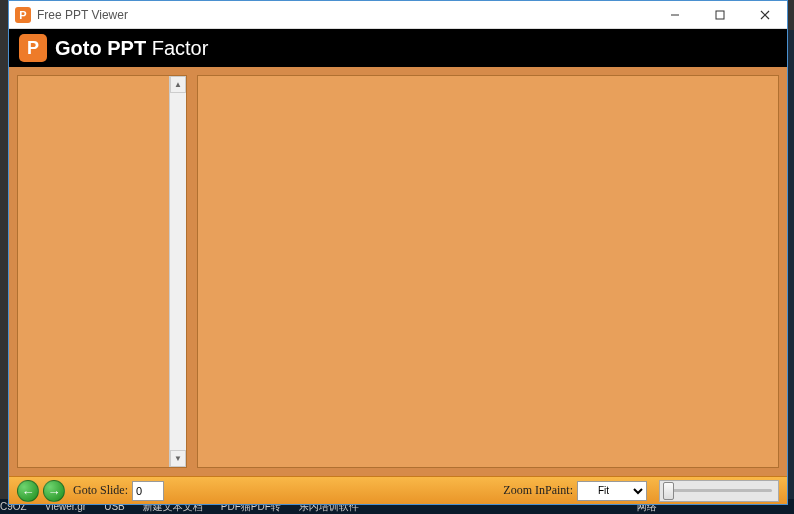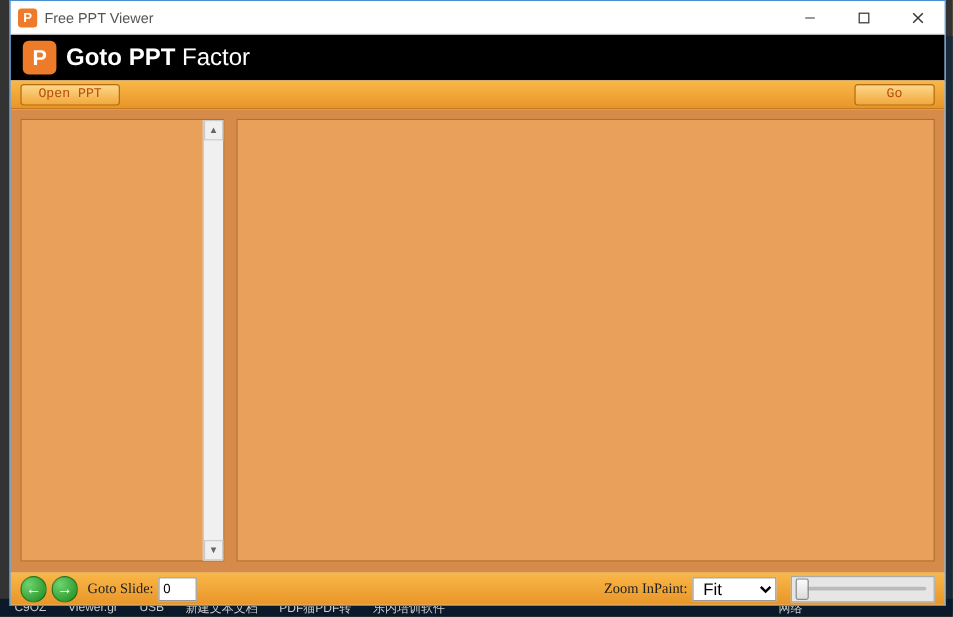--- a/index.html
+++ b/index.html
@@ -30,27 +30,27 @@
   .vscroll-track { flex: 1; }
   .mainview { flex: 1; background: #e8a05b; border: 1px solid #b07030; }
   
   .footer { height: 28px; background: linear-gradient(#f9b848, #e99528); display: flex; align-items: center; padding: 0 8px; gap: 4px; border-top: 1px solid #c77a1c; }
   .navbtn { width: 22px; height: 22px; border-radius: 50%; display: flex; align-items: center; justify-content: center; cursor: pointer; color: #fff; font-size: 13px; font-weight: bold; border: 1px solid rgba(0,0,0,0.3); }
   .navbtn.prev { background: radial-gradient(circle at 30% 30%, #6fd46f, #1a8a1a); }
   .navbtn.next { background: radial-gradient(circle at 30% 30%, #6fd46f, #1a8a1a); }
   .footer-label { font-size: 12px; color: #222; margin-left: 4px; font-family: Liberation Serif, serif; }
   .slide-input { width: 32px; height: 20px; border: 1px solid #999; background: #fff; font-size: 11px; padding: 0 3px; }
   .spacer { flex: 1; }
-  .zoom-select { width: 70px; height: 20px; border: 1px solid #999; background: #fff; font-size: 14px; padding: 0 4px; margin-right: 8px; }
+  .zoom-select { width: 70px; height: 20px; border: 1px solid #999; background: #fff; font-size: 10px; padding: 0 16px; margin-right: 8px; }
   .slider-box { width: 120px; height: 22px; background: #e6e6e6; border: 1px solid #aaa; position: relative; display: flex; align-items: center; }
   .slider-track { position: absolute; left: 6px; right: 6px; height: 3px; background: #bbb; border-radius: 2px; }
   .slider-thumb { position: absolute; left: 3px; width: 11px; height: 18px; background: linear-gradient(#fafafa,#ddd); border: 1px solid #888; border-radius: 2px; cursor: pointer; }
   
   
-  .bg-hints { position: absolute; bottom: 0; left: 0; right: 0; height: 15px; background: #0a1a2a; color: #ccc; font-size: 10px; display: flex; gap: 18px; padding-left: 12px; align-items: center; overflow: hidden; white-space: nowrap; }
+  .bg-hints { position: absolute; bottom: 0; left: 0; right: 0; height: 15px; background: #0a1a2a; color: #ccc; font-size: 10px; display: flex; gap: 18px; align-items: center; overflow: hidden; white-space: nowrap; }
   .bg-side { position: absolute; right: 0; top: 30px; width: 6px; height: 480px; background: #1a2a3a; }
 </style>
 </head>
 <body>
 
 <div class="bg-side"></div>
 <div class="bg-hints">
   <span>C9OZ</span>
   <span>Viewer.gr</span>
   <span>USB</span>
@@ -85,24 +85,20 @@
     </div>
   </div>
 
   <div class="header">
     <div class="header-icon">P</div>
     <div class="header-title">
       <span>Goto</span> <span>PPT</span> <span class="thin">Factor</span>
     </div>
   </div>
 
-  <div class="toolbar">
-    <button class="tbtn">Open PPT</button>
-    <button class="tbtn go">Go</button>
-  </div>
 
   <div class="content">
     <div class="sidebar">
       <div class="vscroll">
         <div class="vscroll-btn">
           <span>▲</span>
         </div>
         <div class="vscroll-track"></div>
         <div class="vscroll-btn">
           <span>▼</span>

